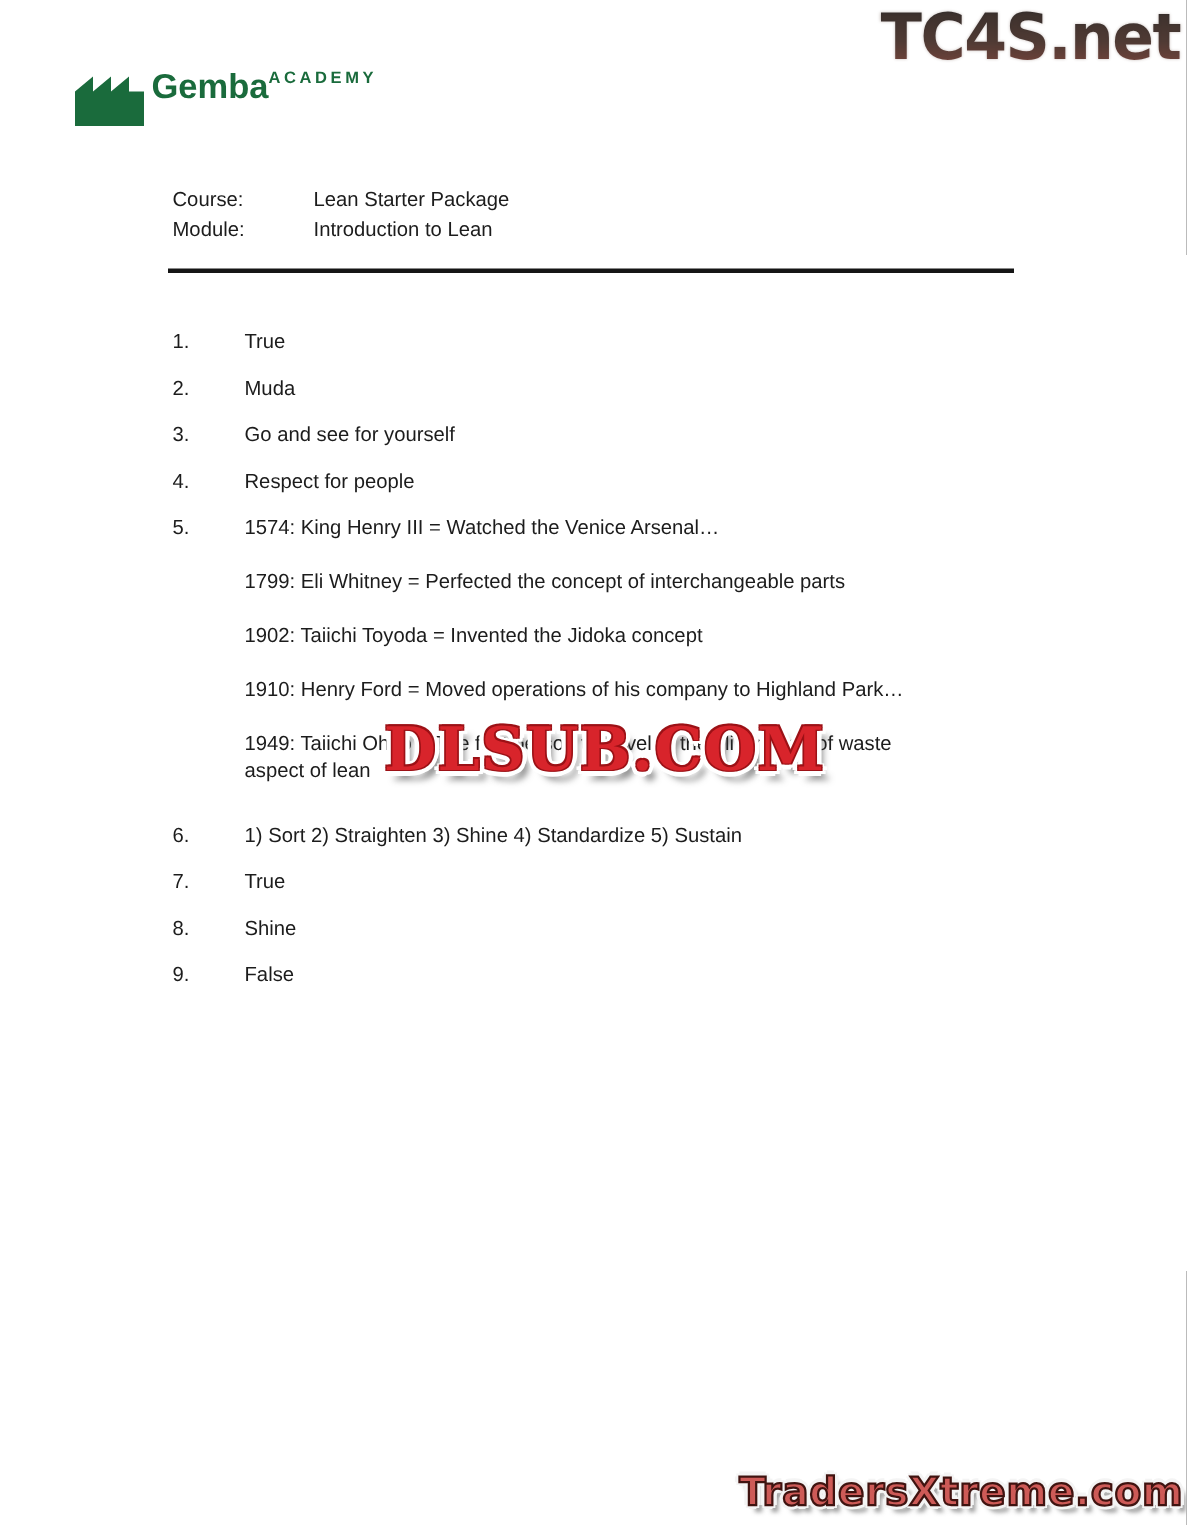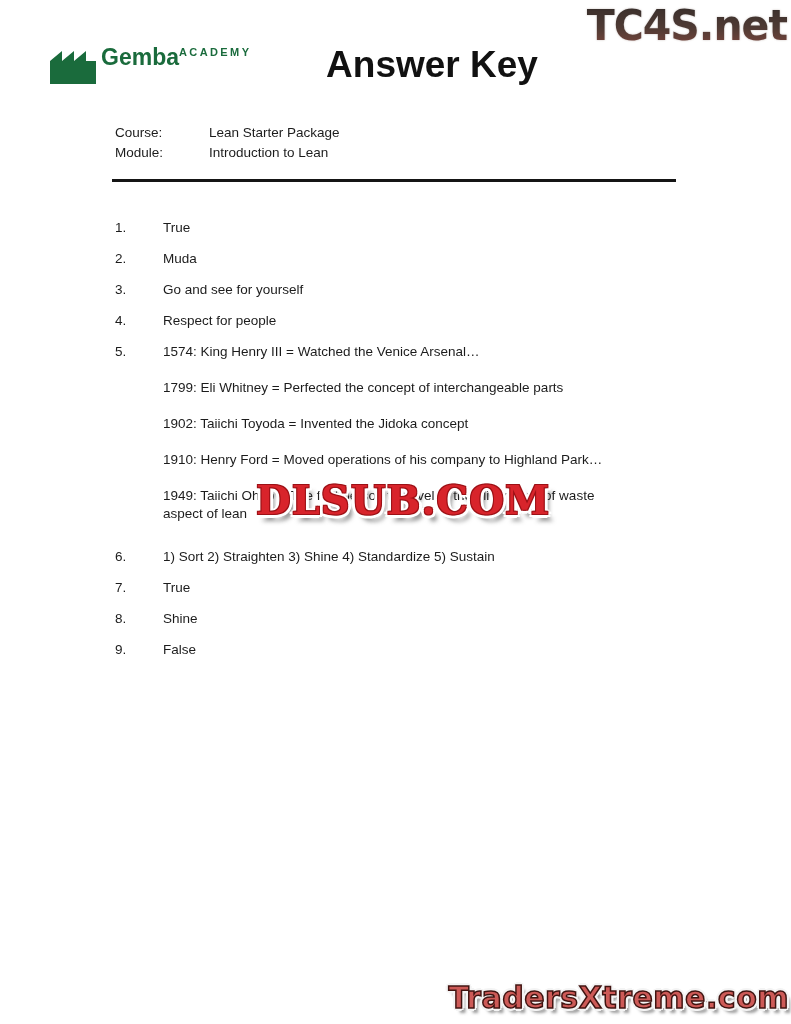--- a/index.html
+++ b/index.html
@@ -130,21 +130,21 @@
       5px 7px 4px rgba(60,60,60,0.55);
   }
 
   
   .wm-traders {
     position: absolute;
     right: 2px;
     top: 980px;
     font-family: "DejaVu Sans", sans-serif;
     font-weight: bold;
-    font-size: 30px;
+    font-size: 26px;
     letter-spacing: 0.5px;
     white-space: nowrap;
     color: #cd5a57;
     -webkit-text-stroke: 1.5px #3f1310;
     text-shadow:
       -3px 0 0 #f4f4f4, 3px 0 0 #f4f4f4, 0 -3px 0 #f4f4f4, 0 3px 0 #f4f4f4,
       -2px -2px 0 #f4f4f4, 2px -2px 0 #f4f4f4, -2px 2px 0 #f4f4f4, 2px 2px 0 #f4f4f4,
       4px 5px 3px rgba(60,60,60,0.5);
   }
 </style>
@@ -158,21 +158,20 @@
   <div class="logo">
     <svg class="logo-icon" width="46" height="38" viewBox="0 0 46 38">
       <polygon points="0,38 0,15 12,5 12,15 24,5 24,15 36,5 36,15 46,15 46,38" fill="#1a6b3c"></polygon>
     </svg>
     <div class="logo-text">
       <span class="logo-main">Gemba</span>
       <span class="logo-sub">ACADEMY</span>
     </div>
   </div>
 
-  <h1 class="title">Answer Key</h1>
 
   <div class="meta">
     <div class="meta-row">
       <span class="meta-label">Course:</span>
       <span class="meta-value">Lean Starter Package</span>
     </div>
     <div class="meta-row">
       <span class="meta-label">Module:</span>
       <span class="meta-value">Introduction to Lean</span>
     </div>

